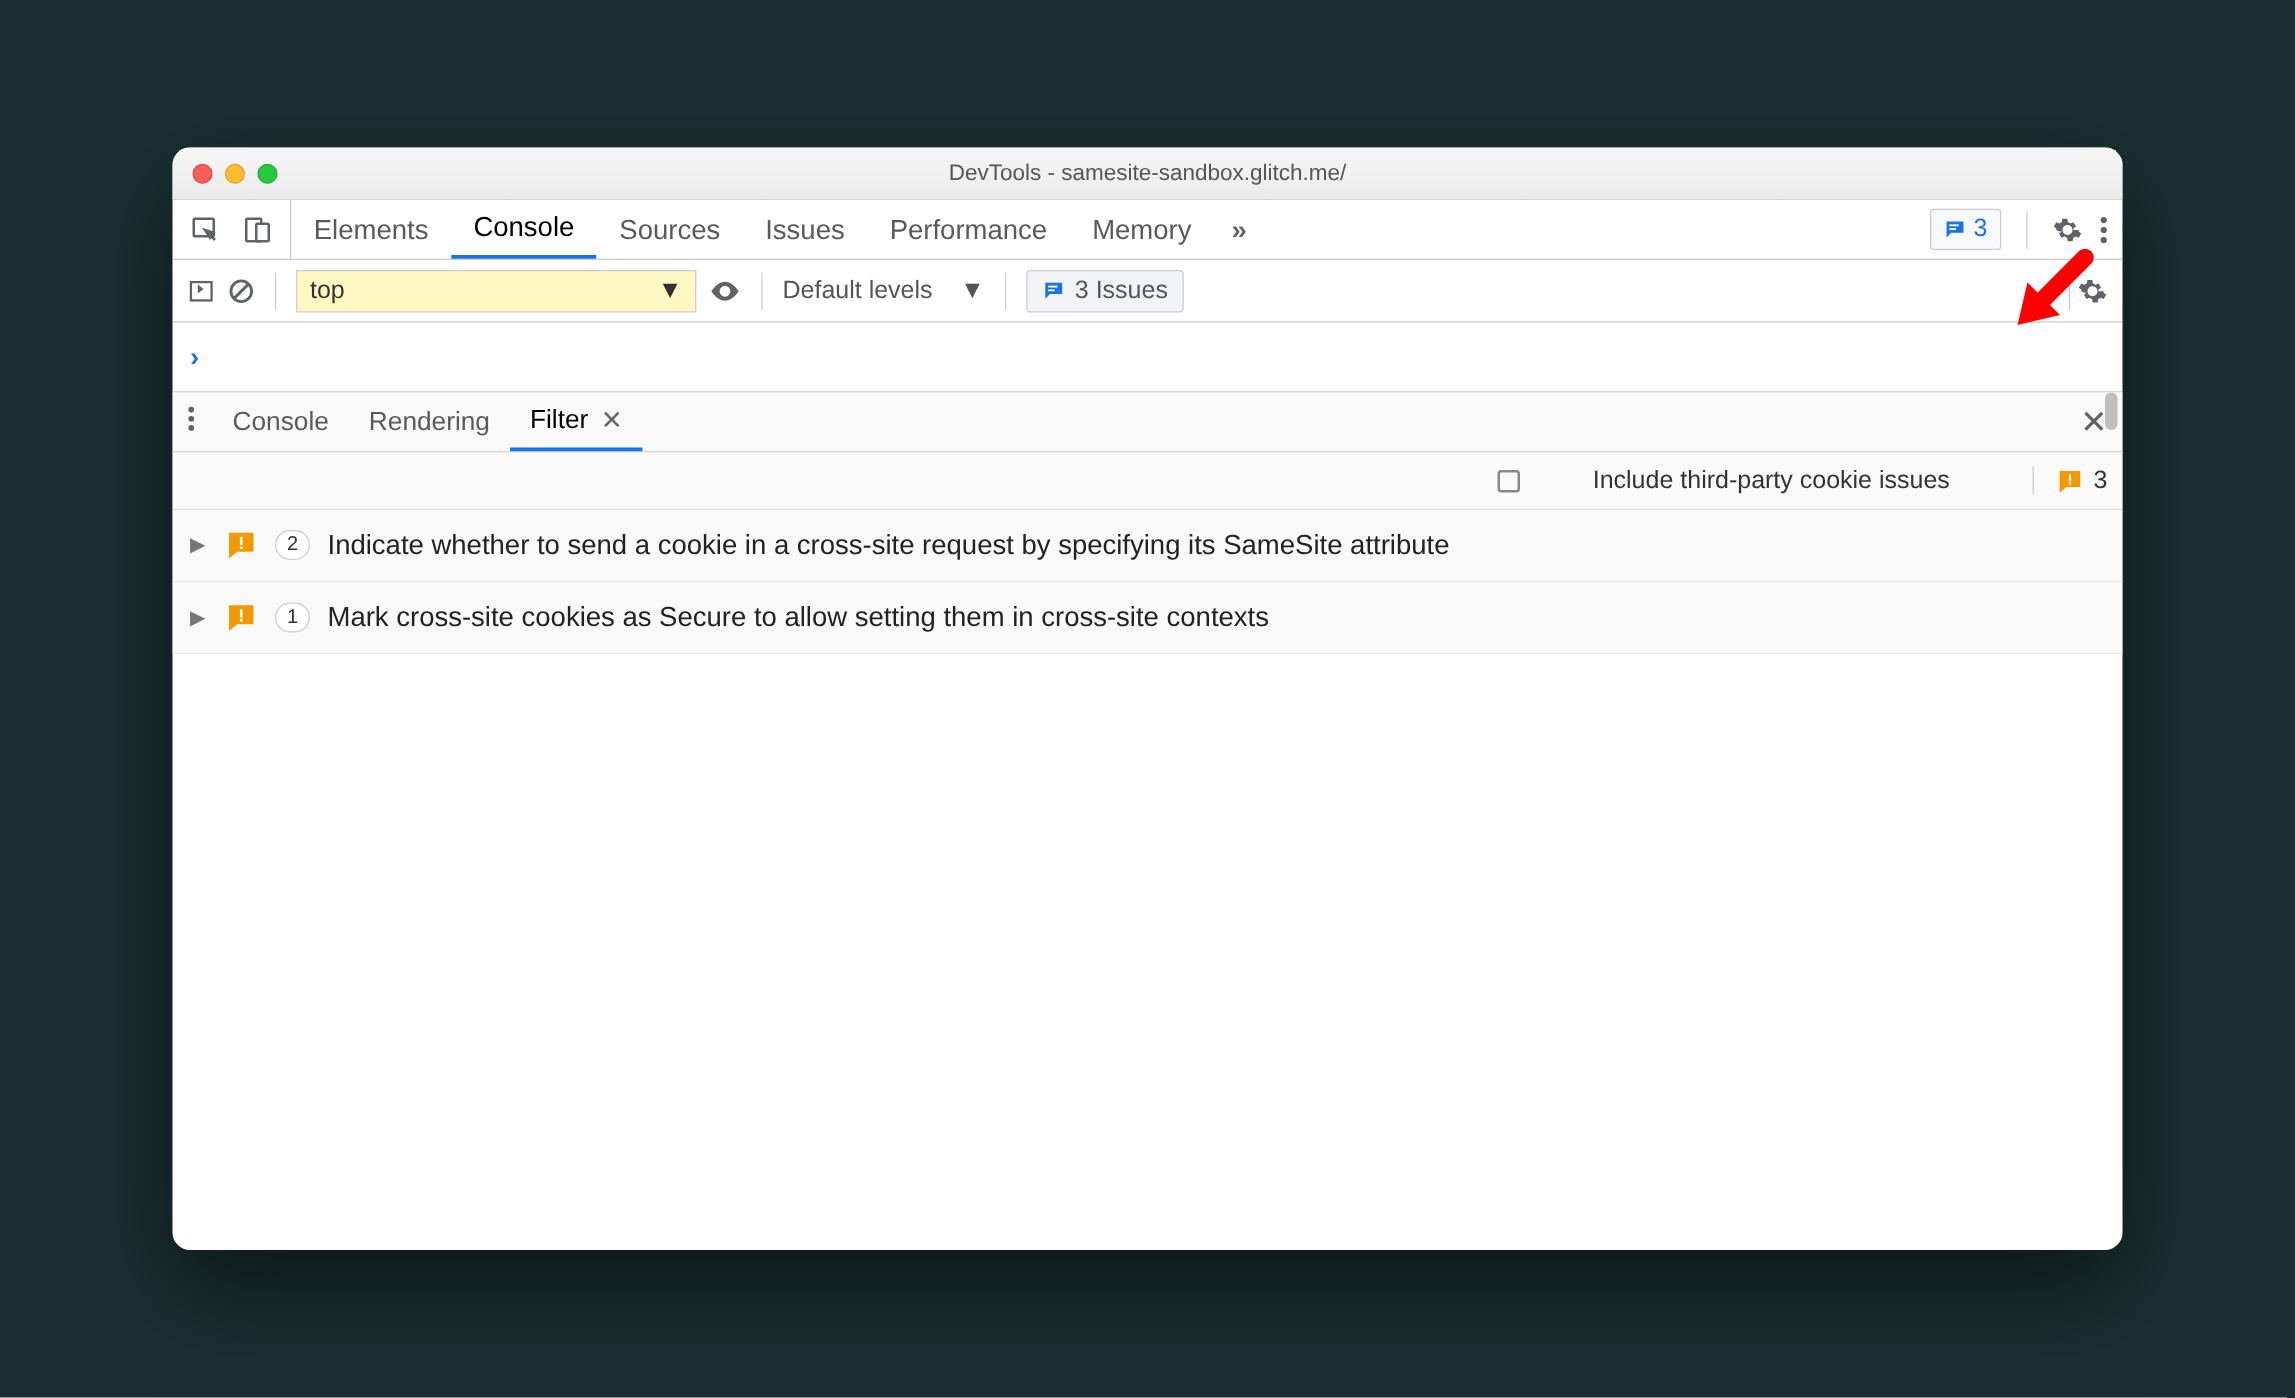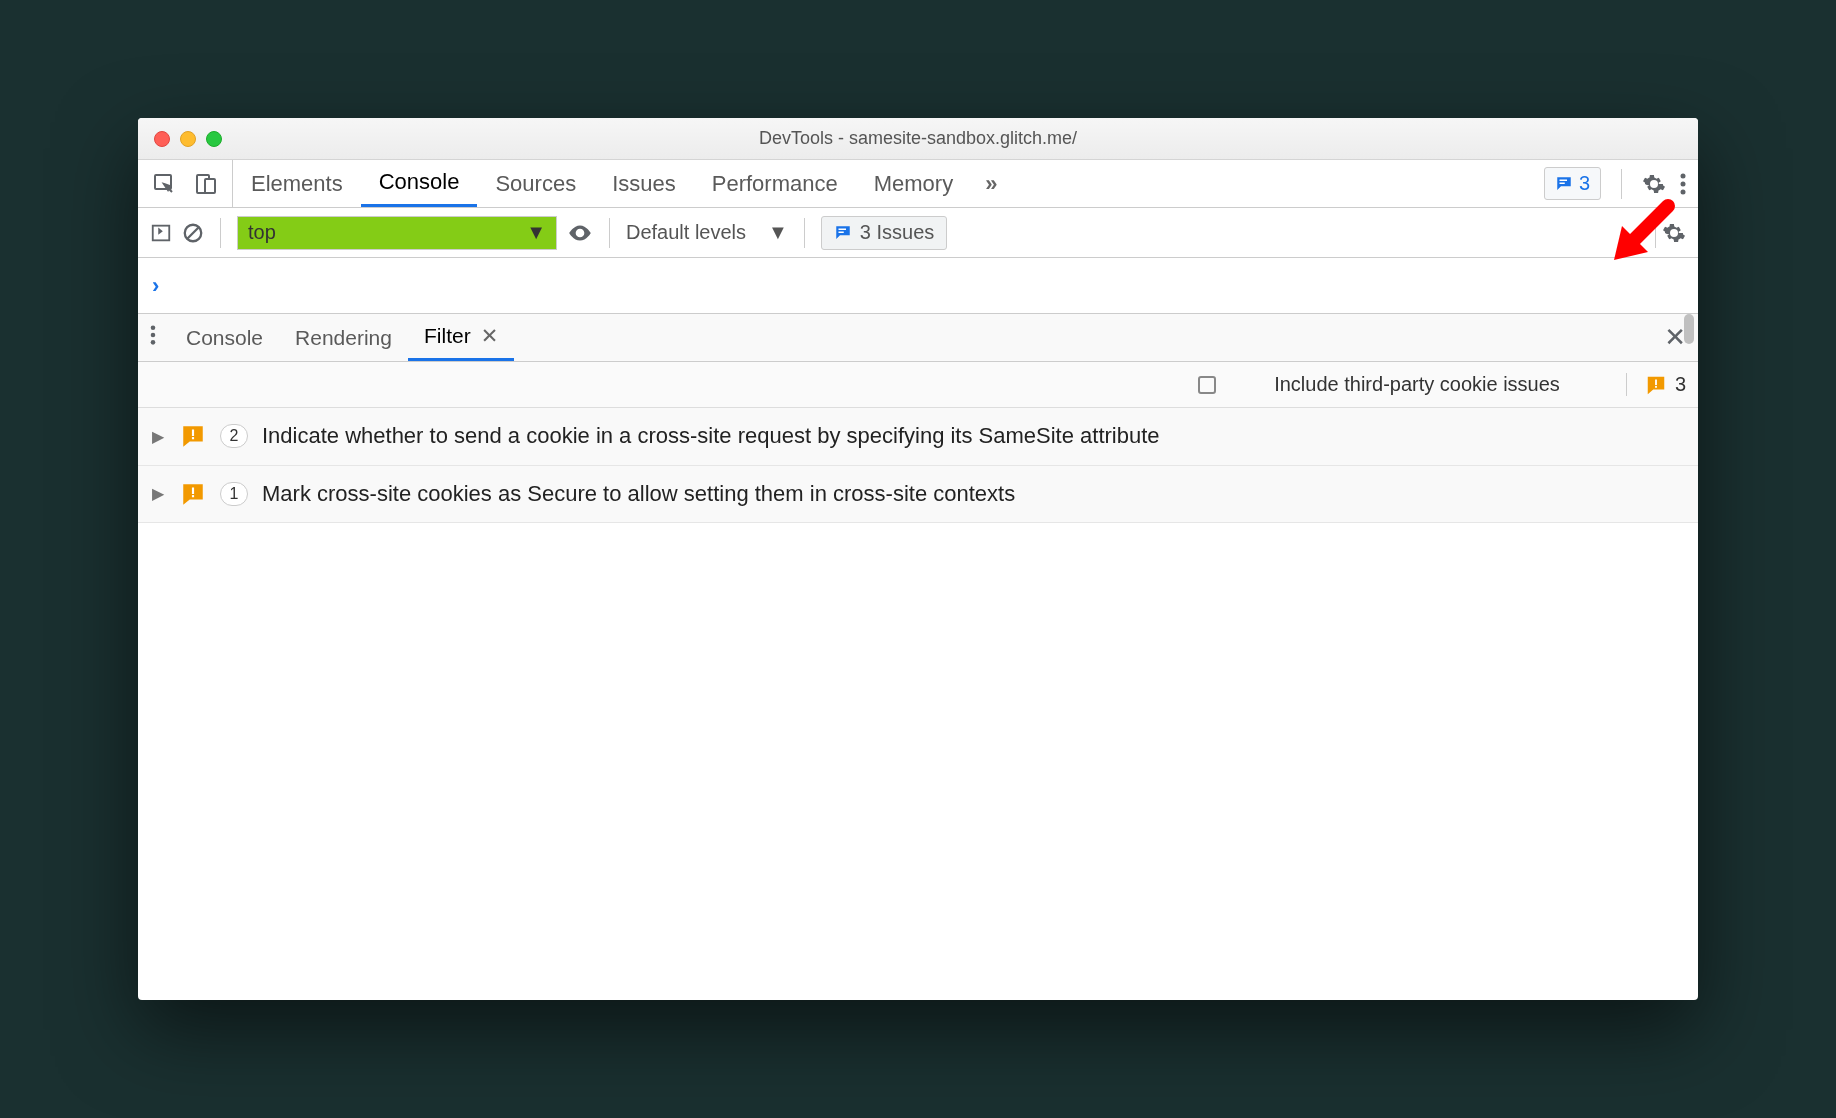--- a/index.html
+++ b/index.html
@@ -9,21 +9,21 @@
     width: 1836px;
     height: 1118px;
     display: flex;
     align-items: center;
     justify-content: center;
   }
   .window {
     width: 1560px;
     height: 882px;
     background: #fff;
-    border-radius: 4px;
+    border-radius: 14px;
     box-shadow: 0 30px 80px rgba(0,0,0,0.55);
     overflow: hidden;
     display: flex;
     flex-direction: column;
     position: relative;
   }
   
   .titlebar {
     height: 42px;
     background: linear-gradient(#f6f6f6,#ececec);
@@ -76,21 +76,21 @@
     align-items: center;
     gap: 10px;
     border-bottom: 1px solid #ccc;
     padding: 0 12px;
     font-size: 21px;
     color:#555;
   }
   .sep { width:1px; height:30px; background:#ccc; margin:0 6px; }
   .context-select {
     display:flex; align-items:center; justify-content:space-between;
-    border:1px solid #ccc; background:#84cc16; height:34px; padding:0 10px; width:320px;
+    border:1px solid #ccc; background:#fef9c3; height:34px; padding:0 10px; width:320px;
     font-size:20px; color:#333;
   }
   .filter-input {
     border:1px solid #ccc; background:#fff; height:34px; padding:0 10px; width:320px;
     font-size:19px; color:#888;
   }
   .levels { display:flex; align-items:center; gap:22px; font-size:20px; }
   .issues-btn {
     display:flex; align-items:center; gap:8px;
     border:1px solid #ccc; border-radius:3px;

